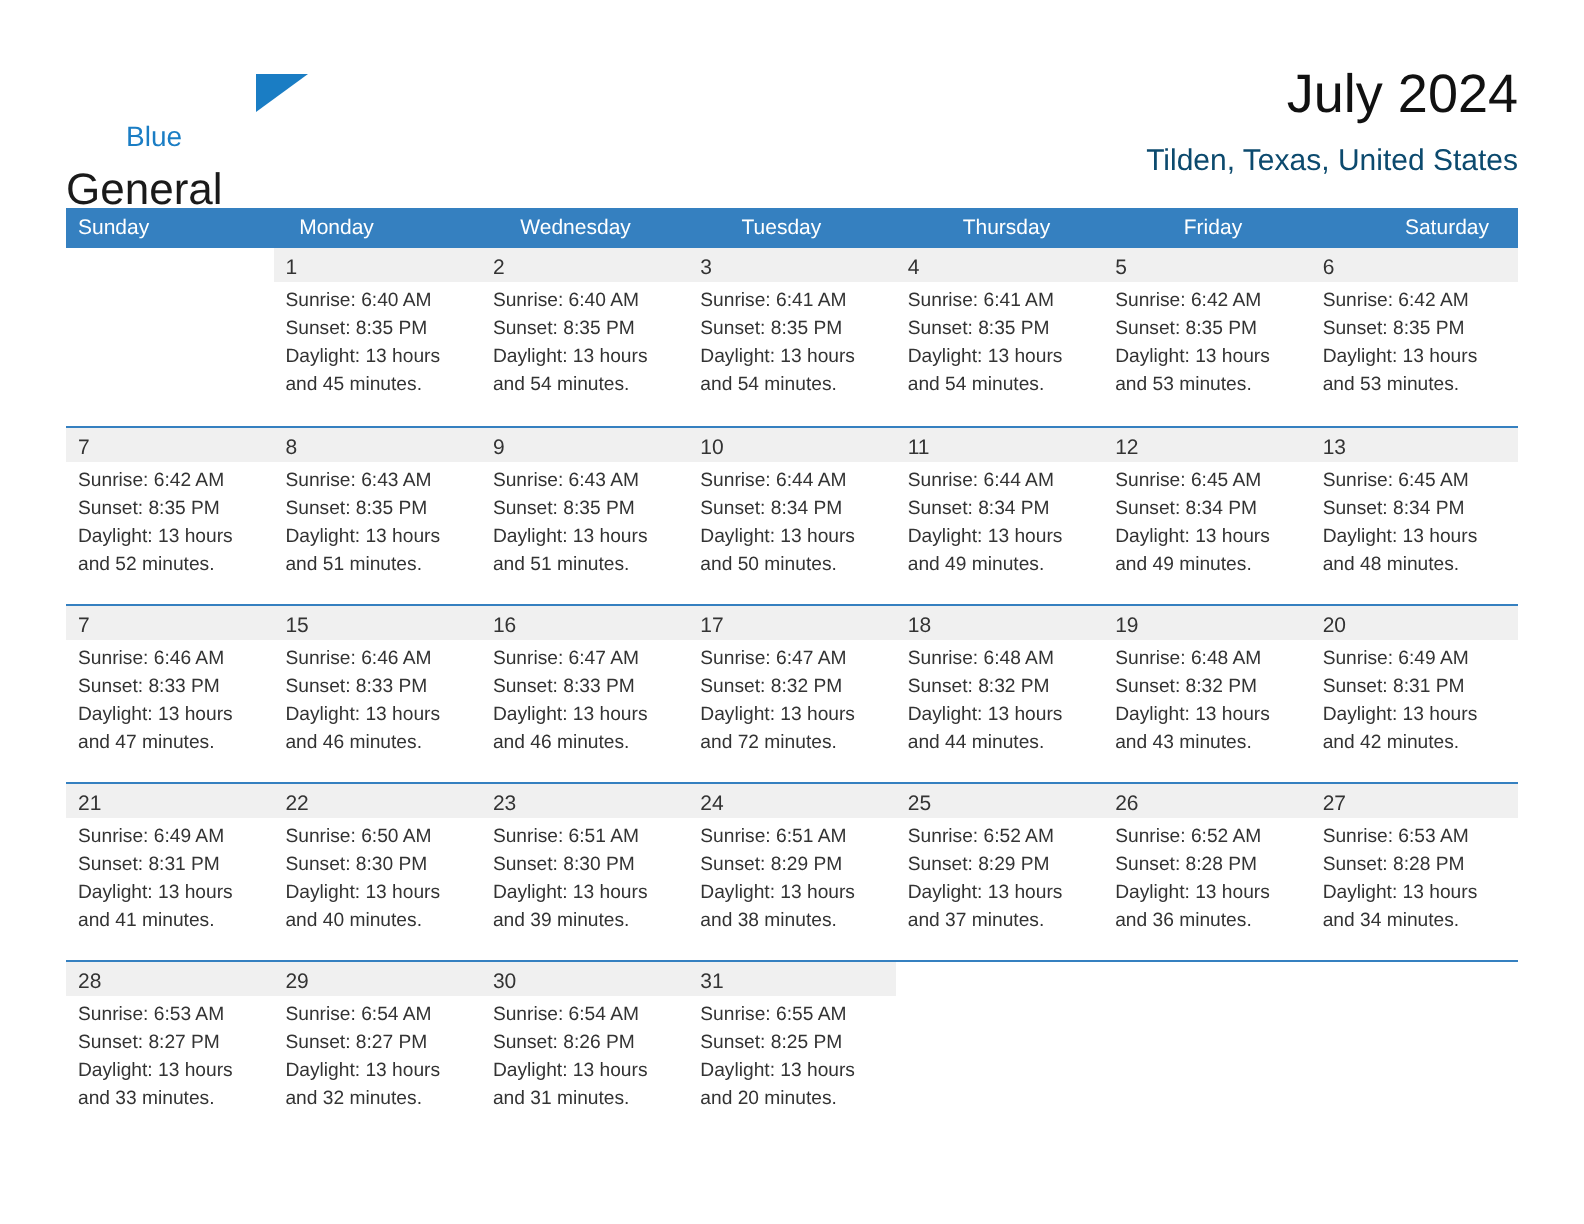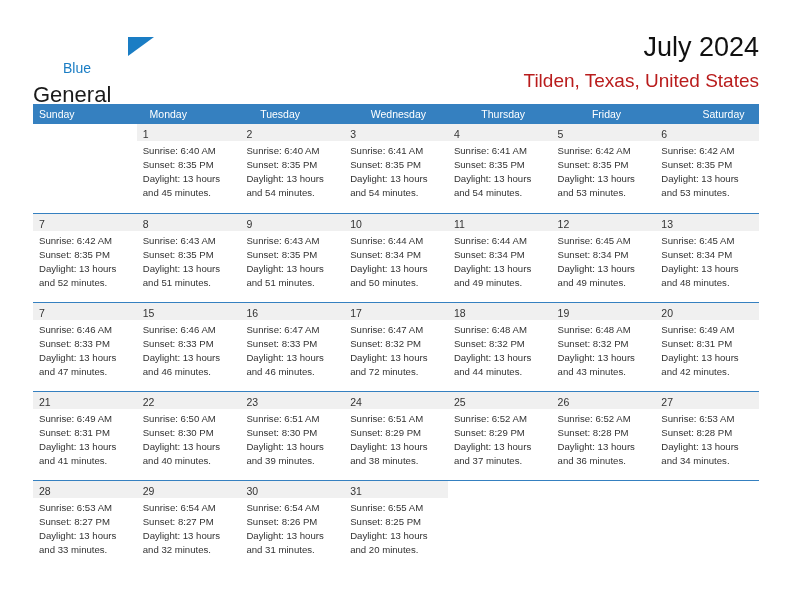--- a/index.html
+++ b/index.html
@@ -74,22 +74,22 @@
     top: 0;
     text-align: right;
   }
   .cal-title {
     font-size: 27px;
     color: #111111;
     line-height: 34px;
     white-space: nowrap;
   }
   .cal-subtitle {
-    font-size: 19px;
-    color: #b91c1c;
+    font-size: 15px;
+    color: #0c4a6e;
     line-height: 22px;
     margin-top: 6px;
     white-space: nowrap;
   }
 
   
   .calendar {
     position: absolute;
     left: 33px;
     top: 104px;
@@ -170,22 +170,22 @@
       <div class="cal-title">July 2024</div>
       <div class="cal-subtitle">Tilden, Texas, United States</div>
     </div>
 
   </div>
 
   <div class="calendar">
     <div class="weekday-row" id="weekday-row">
         <div class="weekday-cell">Sunday</div>
         <div class="weekday-cell">Monday</div>
+        <div class="weekday-cell">Wednesday</div>
         <div class="weekday-cell">Tuesday</div>
-        <div class="weekday-cell">Wednesday</div>
         <div class="weekday-cell">Thursday</div>
         <div class="weekday-cell">Friday</div>
         <div class="weekday-cell">Saturday</div>
       </div>
     <div id="weeks-container">
         <div class="week-row">
           <div class="day-cell empty">
             <div class="daynum-band"><span class="daynum"></span></div>
             <div class="day-body"></div>
           </div>

